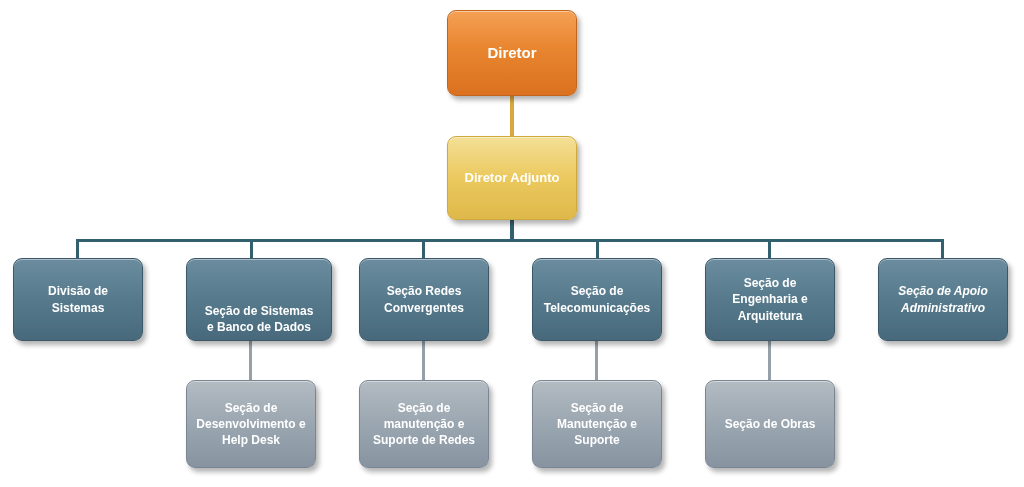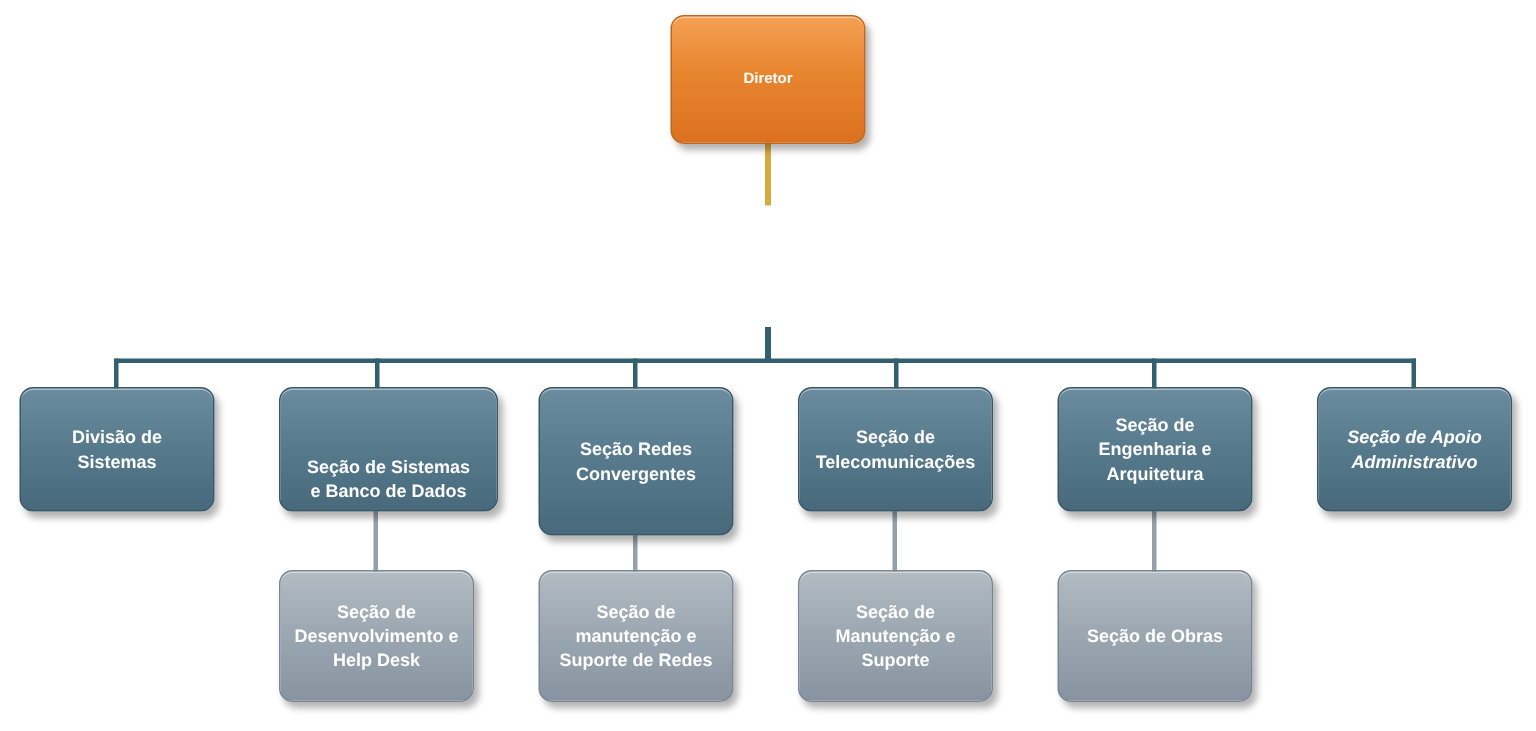--- a/index.html
+++ b/index.html
@@ -34,21 +34,21 @@
     padding: 5px 6px;
     box-shadow: inset 0 1px 0 rgba(255,255,255,0.45), 3px 4px 5px rgba(0,0,0,0.30);
   }
   .node .lbl {
     white-space: pre-line;
     line-height: 1.35;
   }
   .node.orange {
     background: linear-gradient(180deg, #F5A054 0%, #E8852F 45%, #DB7120 100%);
     border: 1px solid #C2651C;
-    font-size: 10px;
+    font-size: 15px;
   }
   .node.gold {
     background: linear-gradient(180deg, #F4DF96 0%, #EBC95E 50%, #DFB84A 100%);
     border: 1px solid #CFA83E;
     font-size: 13px;
   }
   .node.slate {
     background: linear-gradient(180deg, #6A8C9E 0%, #567A8C 50%, #47697B 100%);
     border: 1px solid #3A5868;
     font-size: 12px;
@@ -79,29 +79,32 @@
 
   <div class="conn grayline" style="left:249px; top:339px; width:3px; height:43px;"></div>
   <div class="conn grayline" style="left:422px; top:339px; width:3px; height:43px;"></div>
   <div class="conn grayline" style="left:595px; top:339px; width:3px; height:43px;"></div>
   <div class="conn grayline" style="left:768px; top:339px; width:3px; height:43px;"></div>
 
   <div class="node orange" style="left:447px; top:10px; width:130px; height:86px;">
     <span class="lbl">Diretor</span>
   </div>
 
+  <div class="node gold" style="left:447px; top:136px; width:130px; height:84px;">
+    <span class="lbl">Diretor Adjunto</span>
+  </div>
 
   <div class="node slate" style="left:13px; top:258px; width:130px; height:83px;">
     <span class="lbl">Divisão de Sistemas</span>
   </div>
   <div class="node slate" style="left:186px; top:258px; width:146px; height:83px;align-items:flex-end;">
     <span class="lbl">Seção de Sistemas
 e Banco de Dados</span>
   </div>
-  <div class="node slate" style="left:359px; top:258px; width:130px; height:99px;text-align:center;">
+  <div class="node slate" style="left:359px; top:258px; width:130px; height:83px;text-align:center;">
     <span class="lbl">Seção Redes
 Convergentes</span>
   </div>
   <div class="node slate" style="left:532px; top:258px; width:130px; height:83px;">
     <span class="lbl">Seção de
 Telecomunicações</span>
   </div>
   <div class="node slate" style="left:705px; top:258px; width:130px; height:83px;">
     <span class="lbl">Seção de
 Engenharia e

